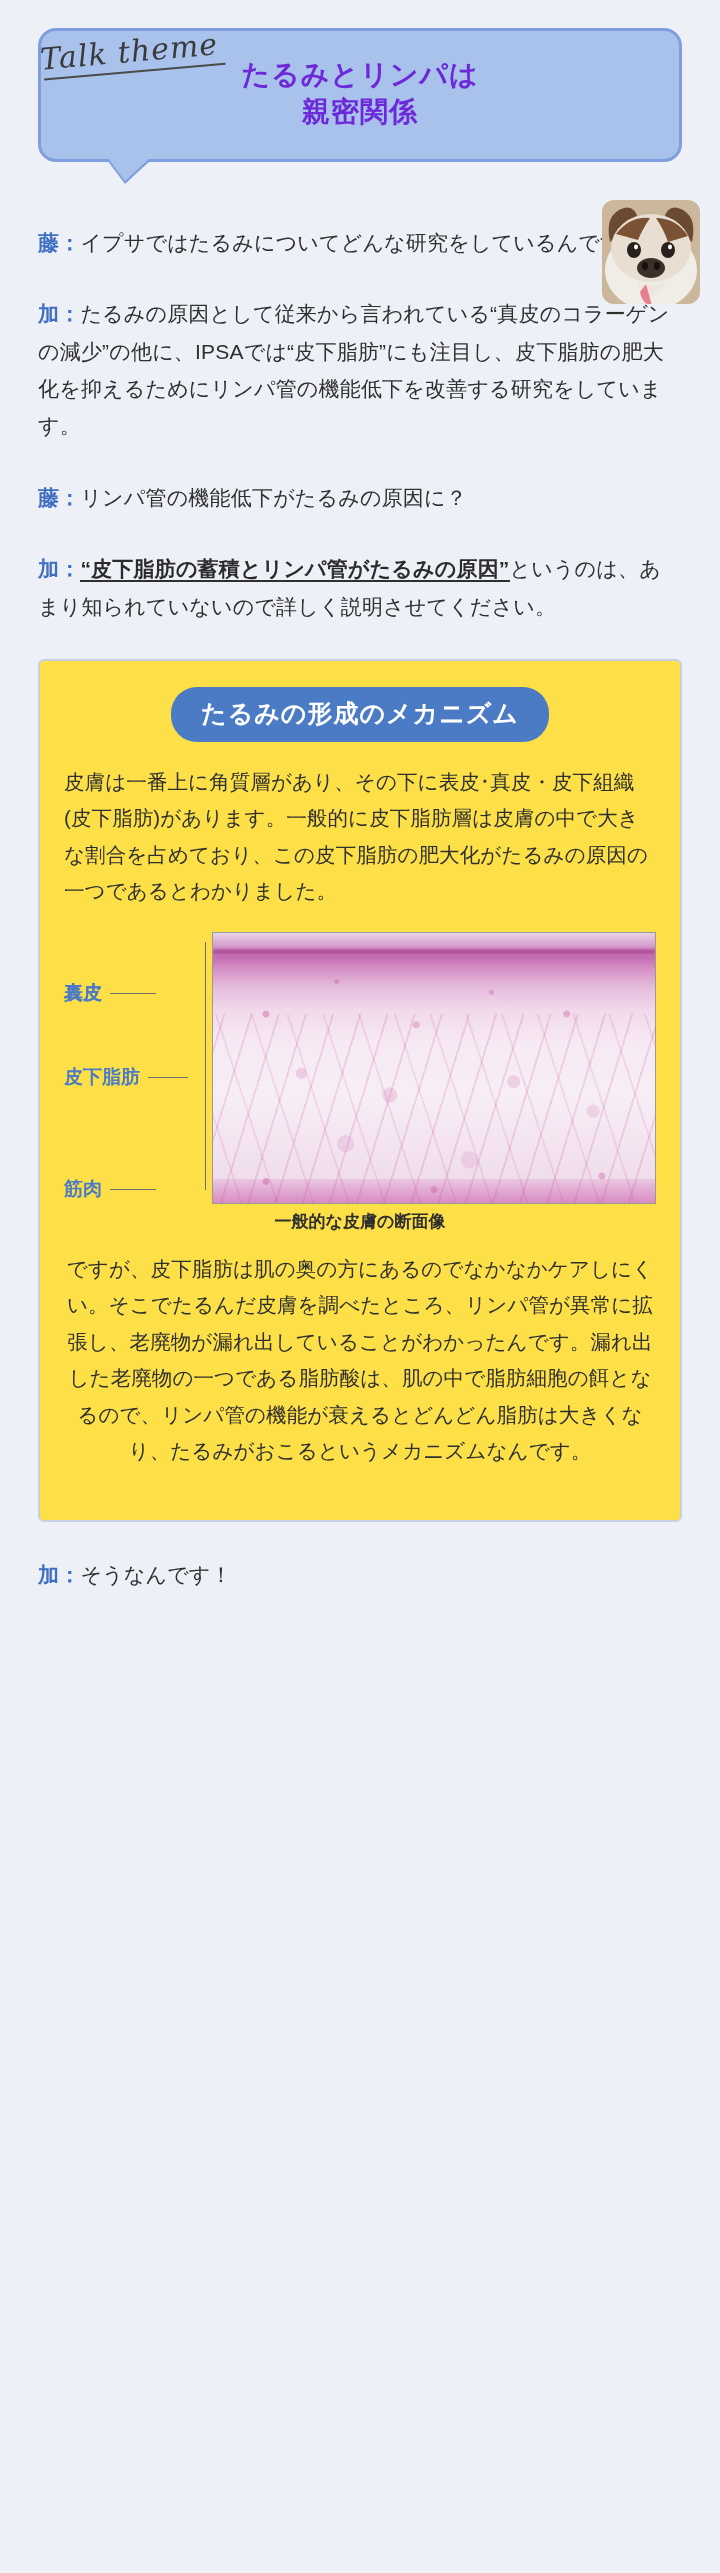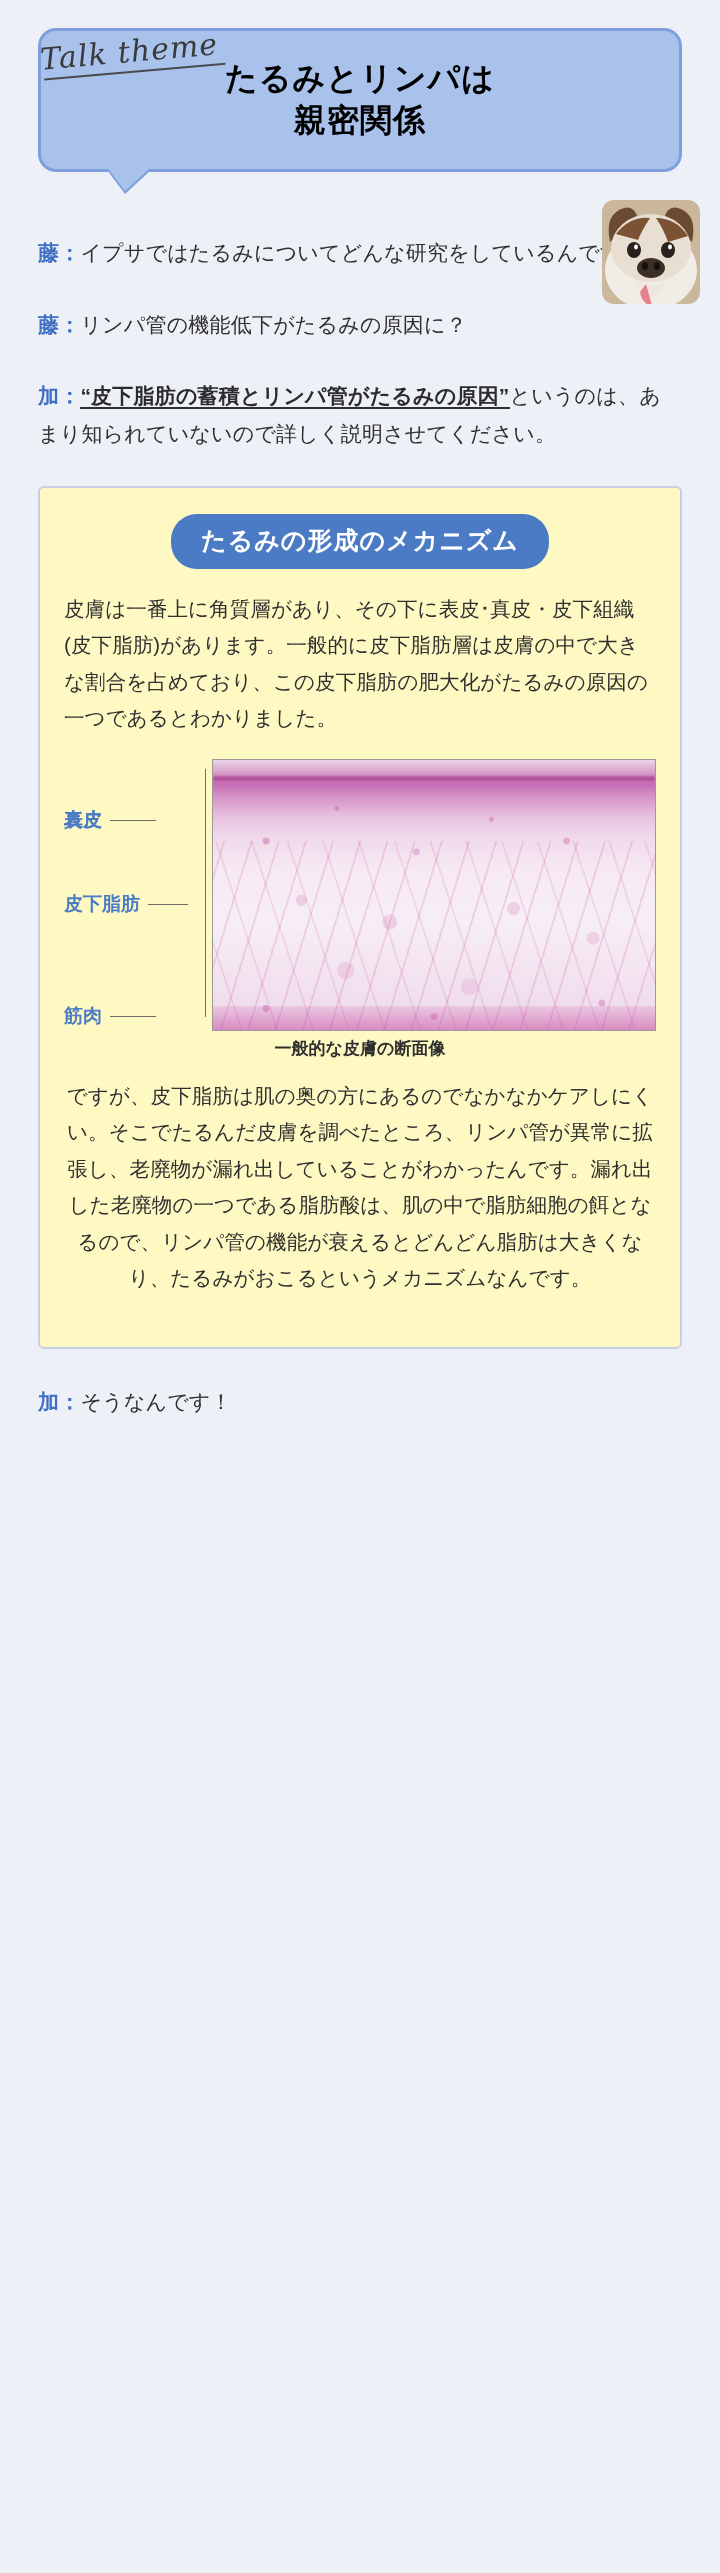--- a/index.html
+++ b/index.html
@@ -60,22 +60,22 @@
     position: absolute;
     left: 66px;
     bottom: -22px;
     width: 0; height: 0;
     border-left: 18px solid transparent;
     border-right: 26px solid transparent;
     border-top: 24px solid #a9c2ec;
     filter: drop-shadow(0 3px 0 #7e9ede);
   }
   .title-balloon .t-line {
-    color: #000000;
-    font-size: 32px;
+    color: #6d28d9;
+    font-size: 28px;
     font-weight: bold;
     line-height: 1.32;
     letter-spacing: 1px;
   }
 
   
   .dog {
     position: absolute;
     right: 14px;
     top: 168px;
@@ -98,21 +98,21 @@
   }
   .qa.answer-strong .speaker { color: #3f6fc0; }
   .qa .body { color: #2f2f2f; }
   .underline-strong {
     font-weight: bold;
     border-bottom: 2px solid #2f2f2f;
   }
 
   
   .mech-card {
-    background: #fef9c3;
+    background: #fde047;
     border: 2px solid #c6cfe3;
     border-radius: 6px;
     padding: 26px 24px 30px 24px;
     margin: 8px 0 34px 0;
   }
   .mech-head {
     display: flex;
     justify-content: center;
     margin-bottom: 22px;
   }
@@ -274,20 +274,23 @@
       <path d="M50 88 q5 18 6 22 q-10 -2 -12 -14z" fill="#e77f8e"></path>
     </g>
   </svg>
 
   <div class="dialogue">
 
     <p class="qa">
       <span class="speaker">藤：</span><span class="body">イプサではたるみについてどんな研究をしているんですか？</span>
     </p>
 
+    <p class="qa">
+      <span class="speaker">加：</span><span class="body">たるみの原因として従来から言われている“真皮のコラーゲンの減少”の他に、IPSAでは“皮下脂肪”にも注目し、皮下脂肪の肥大化を抑えるためにリンパ管の機能低下を改善する研究をしています。</span>
+    </p>
 
     <p class="qa">
       <span class="speaker">藤：</span><span class="body">リンパ管の機能低下がたるみの原因に？</span>
     </p>
 
     <p class="qa answer-strong">
       <span class="speaker">加：</span><span class="underline-strong">“皮下脂肪の蓄積とリンパ管がたるみの原因”</span><span class="body">というのは、あまり知られていないので詳しく説明させてください。</span>
     </p>
 
   </div>

